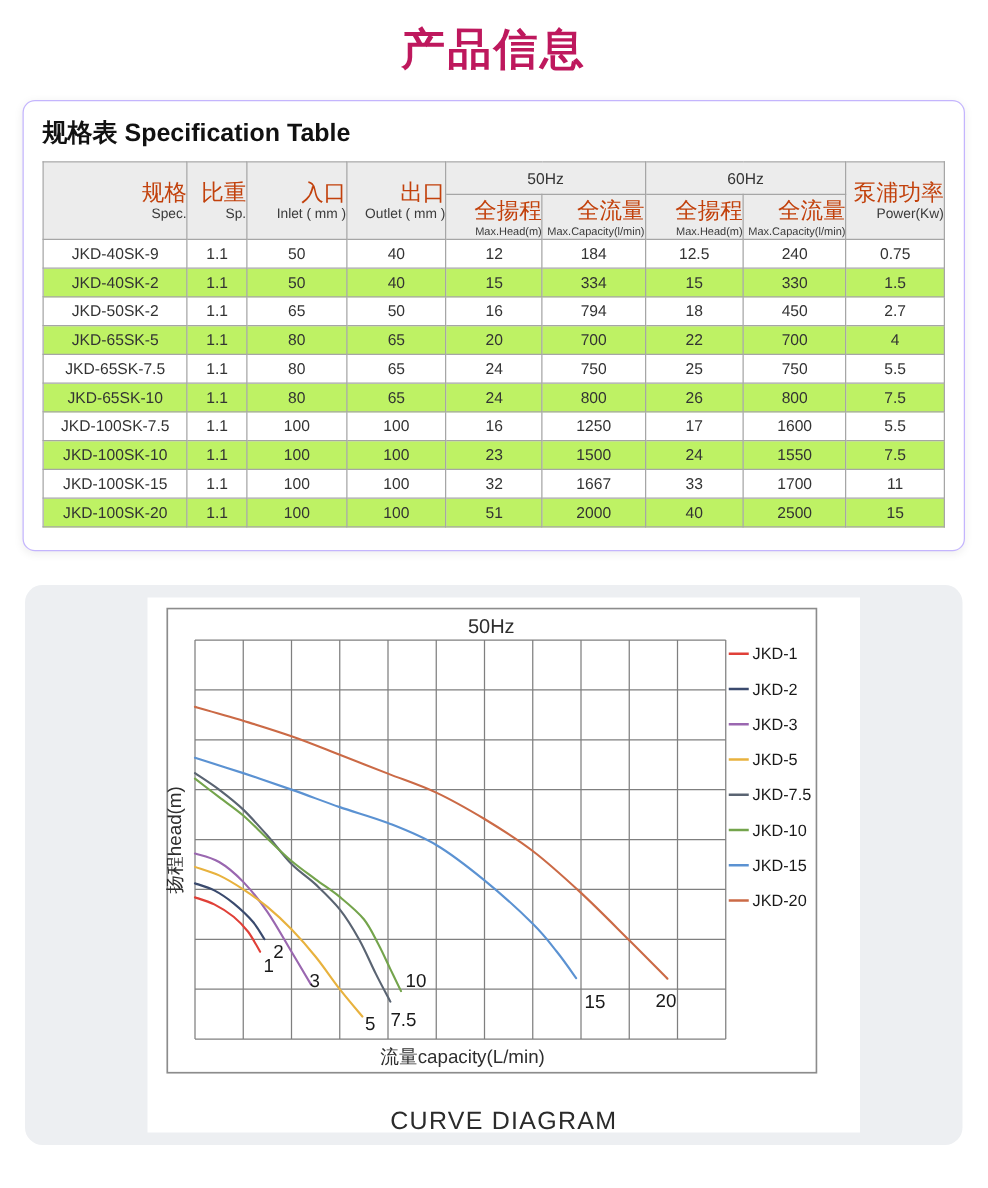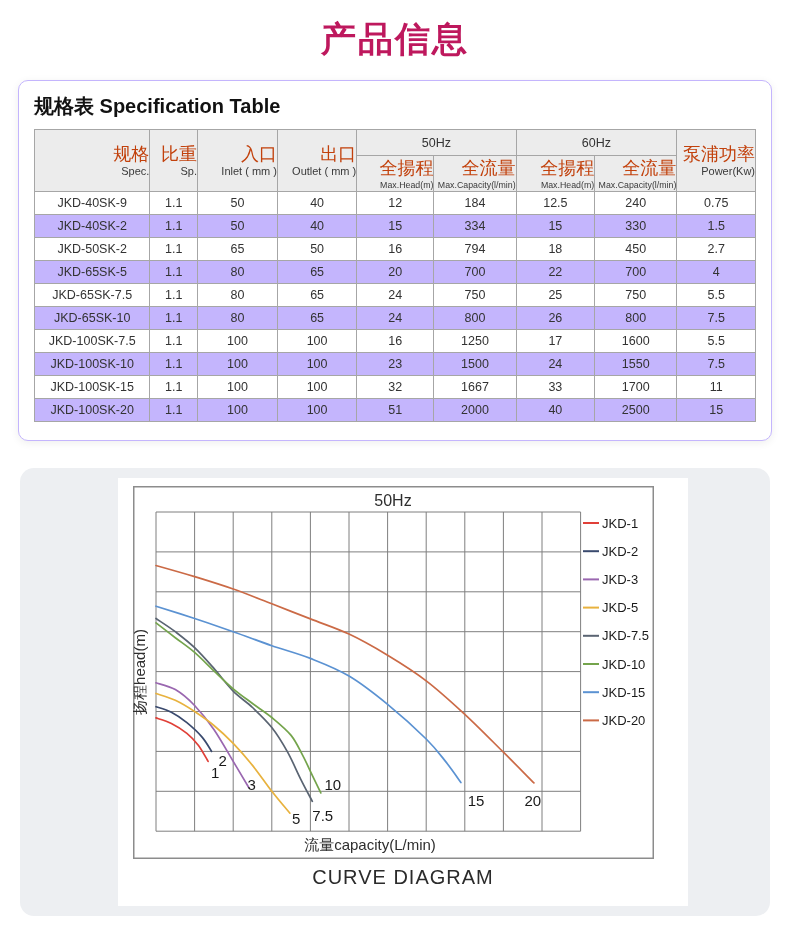--- a/index.html
+++ b/index.html
@@ -37,34 +37,34 @@
     border: 1px solid #a6a6a6; text-align: center; vertical-align: middle;
     color: #333;
   }
   table.spec thead th { background: #ececec; font-weight: 400; height: 26px; padding: 1px 0; }
   .h-zh { font-size: 18px; color: #c2410c; display: block; line-height: 1.25; text-align: right; }
   .h-en { font-size: 11px; color: #3a3a3a; display: block; line-height: 1.2; text-align: right; }
   .h-en.small { font-size: 11px; }
   .h-en.tiny { font-size: 8.8px; }
   .h-hz { font-size: 12.5px; color: #2f2f2f; }
   table.spec td { height: 23px; font-size: 12.5px; background: #fff; }
-  table.spec tr.alt td { background: #c4b5fd; }
+  table.spec tr.alt td { background: #bef264; }
   
   .curve-card {
     width: 750px; height: 448px; margin: 27px auto 0;
     background: #edeff2; border-radius: 14px; position: relative;
   }
   .curve-panel {
     position: absolute; left: 98px; top: 10px; width: 570px; height: 428px;
     background: #ffffff;
   }
   .curve-box { position: absolute; left: 15px; top: 8px; width: 521px; height: 373px; }
   svg { font-family: "Liberation Sans", "DejaVu Sans", sans-serif; display: block; }
   .curve-caption {
-    position: absolute; left: 0; top: 388px; width: 100%;
+    position: absolute; left: 0; top: 408px; width: 100%;
     text-align: center; font-size: 20px; letter-spacing: 1px; color: #2b2b2b;
   }
 </style>
 </head>
 <body>
 
 <h1 class="page-title">产品信息</h1>
 
 <div class="spec-card">
   <div class="spec-head">

